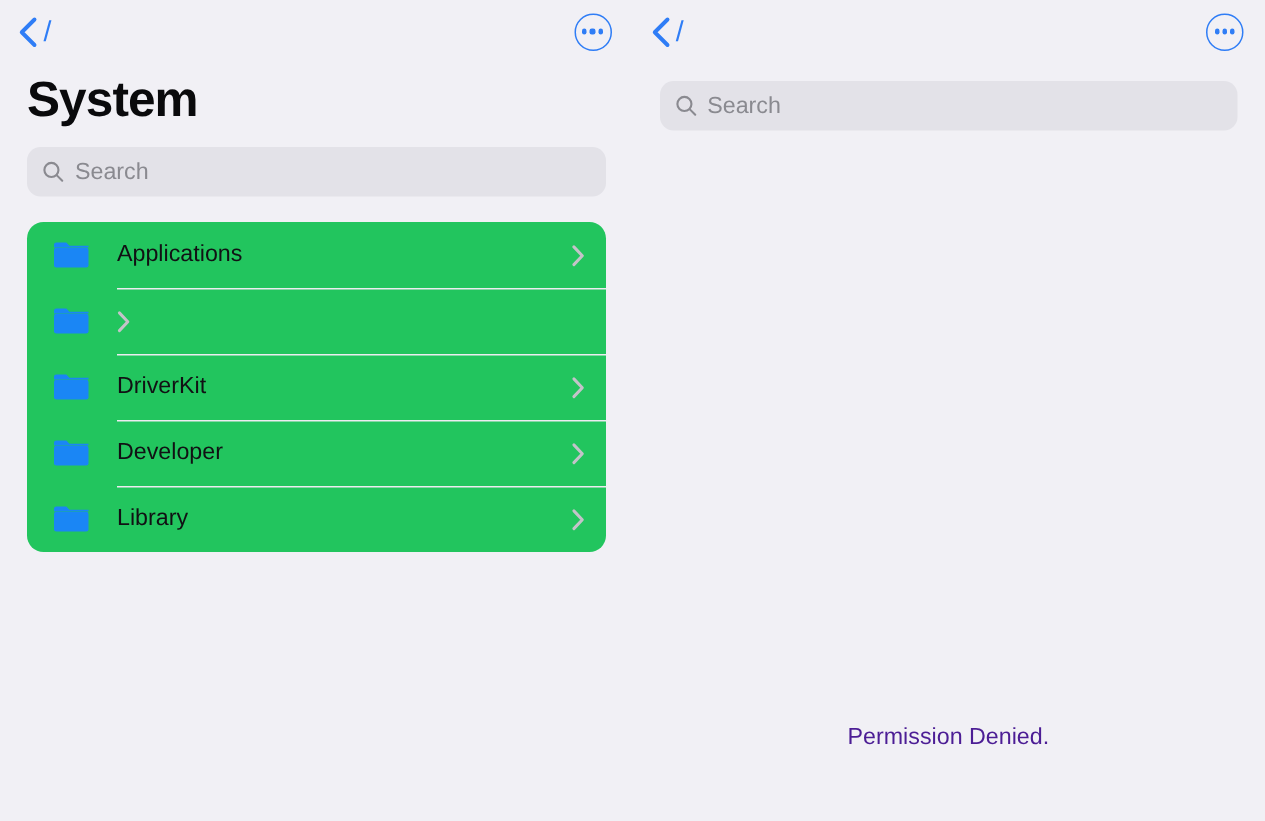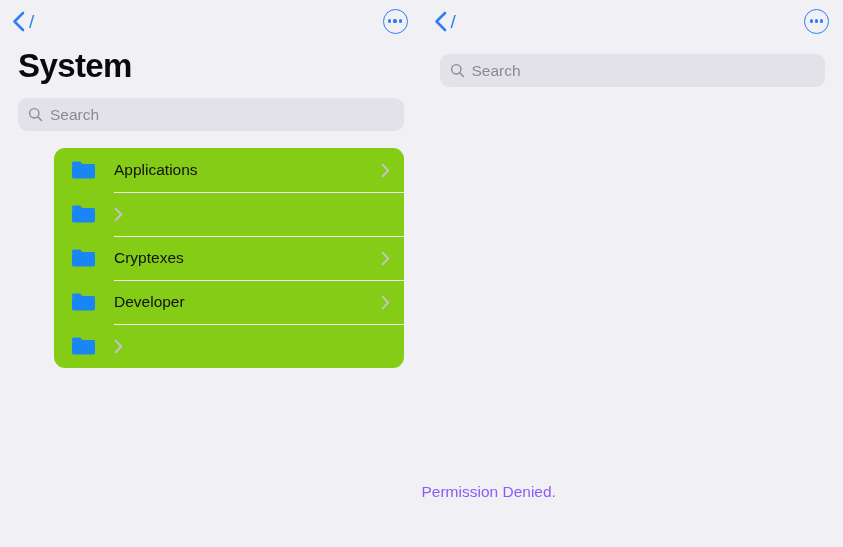--- a/index.html
+++ b/index.html
@@ -112,24 +112,23 @@
     color: #8a8a90;
     font-size: 15.5px;
     line-height: 1;
   }
 
   
   .list-wrap {
     padding: 17px 18px 0 18px;
   }
   .list-card {
-    background: #84cc16;
+    background: #22c55e;
     border-radius: 11px;
     overflow: hidden;
-    margin-left: 36px;
   }
   .row {
     display: flex;
     align-items: center;
     height: 44px;
     padding: 0 14px 0 17px;
     box-sizing: border-box;
     position: relative;
     cursor: pointer;
   }
@@ -161,22 +160,23 @@
     flex: 0 0 auto;
     display: block;
   }
 
   
   .pane-message {
     position: absolute;
     left: 0;
     right: 0;
     top: 484px;
+    text-align: center;
     font-size: 15.5px;
-    color: #8b5cf6;
+    color: #4c1d95;
     line-height: 1;
   }
 </style>
 </head>
 <body>
 
 <div class="split">
 
   <div class="pane">
 
@@ -228,21 +228,21 @@
           <svg class="row-chevron" viewBox="0 0 9 15">
             <polyline points="1.6,1.6 7.2,7.5 1.6,13.4" fill="none" stroke="#c3c3c9" stroke-width="2" stroke-linecap="round" stroke-linejoin="round"></polyline>
           </svg>
         </div>
 
         <div class="row">
           <svg class="folder-icon" viewBox="0 0 25 20">
             <path d="M1 3.2a1.6 1.6 0 0 1 1.6-1.6h6.6l2.1 2.3H24V5H1z" fill="#1a86f5"></path>
             <rect x="1" y="5.1" width="23" height="13.3" rx="1.6" fill="#1a86f5"></rect>
           </svg>
-          <span class="row-label">Cryptexes</span>
+          <span class="row-label">DriverKit</span>
           <svg class="row-chevron" viewBox="0 0 9 15">
             <polyline points="1.6,1.6 7.2,7.5 1.6,13.4" fill="none" stroke="#c3c3c9" stroke-width="2" stroke-linecap="round" stroke-linejoin="round"></polyline>
           </svg>
         </div>
 
         <div class="row">
           <svg class="folder-icon" viewBox="0 0 25 20">
             <path d="M1 3.2a1.6 1.6 0 0 1 1.6-1.6h6.6l2.1 2.3H24V5H1z" fill="#1a86f5"></path>
             <rect x="1" y="5.1" width="23" height="13.3" rx="1.6" fill="#1a86f5"></rect>
           </svg>
@@ -250,20 +250,21 @@
           <svg class="row-chevron" viewBox="0 0 9 15">
             <polyline points="1.6,1.6 7.2,7.5 1.6,13.4" fill="none" stroke="#c3c3c9" stroke-width="2" stroke-linecap="round" stroke-linejoin="round"></polyline>
           </svg>
         </div>
 
         <div class="row">
           <svg class="folder-icon" viewBox="0 0 25 20">
             <path d="M1 3.2a1.6 1.6 0 0 1 1.6-1.6h6.6l2.1 2.3H24V5H1z" fill="#1a86f5"></path>
             <rect x="1" y="5.1" width="23" height="13.3" rx="1.6" fill="#1a86f5"></rect>
           </svg>
+          <span class="row-label">Library</span>
           <svg class="row-chevron" viewBox="0 0 9 15">
             <polyline points="1.6,1.6 7.2,7.5 1.6,13.4" fill="none" stroke="#c3c3c9" stroke-width="2" stroke-linecap="round" stroke-linejoin="round"></polyline>
           </svg>
         </div>
 
       </div>
     </div>
   </div>
 
   <div class="pane">

